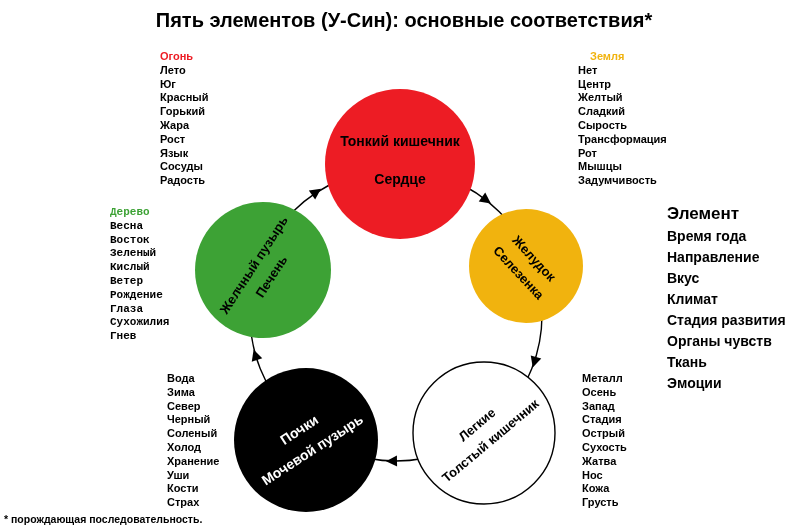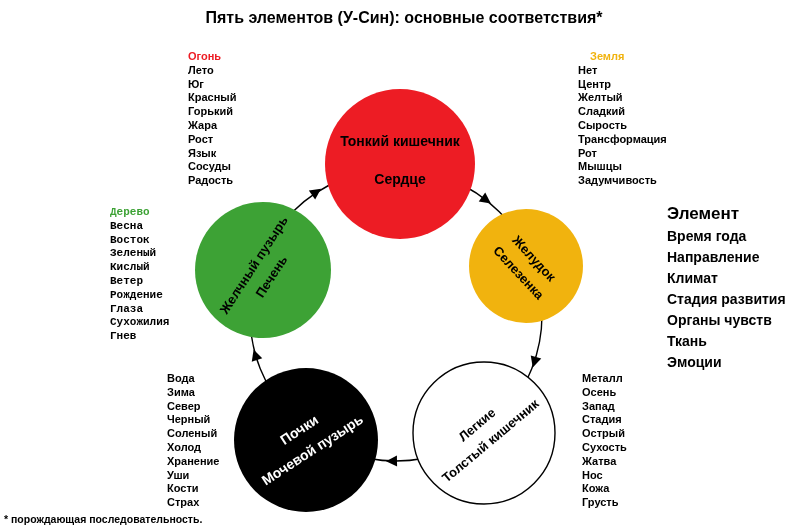--- a/index.html
+++ b/index.html
@@ -1,19 +1,19 @@
 <!DOCTYPE html>
 <html><head>
 <meta charset="utf-8">
 <style>
   html,body{margin:0;padding:0;background:#fff;}
   .stage{position:relative;width:808px;height:532px;background:#fff;overflow:hidden;
          font-family:"Liberation Sans",sans-serif;color:#000;}
   .title{position:absolute;top:9px;left:0;width:100%;margin:0;text-align:center;
-         font-size:16px;font-weight:bold;letter-spacing:0;}
+         font-size:20px;font-weight:bold;letter-spacing:0;}
   svg.cycle{position:absolute;left:0;top:0;}
   .ring{fill:none;stroke:#000;stroke-width:1.4px;}
   .arrow{fill:#000;stroke:none;}
   .metal-node{stroke:#000;stroke-width:1.4px;}
 
   .organs{position:absolute;text-align:center;font-weight:bold;white-space:nowrap;}
   .fire-organs{left:400px;top:160px;font-size:14px;line-height:18px;
                transform:translate(-50%,-50%);}
   .fire-organs .l2{margin-top:20px;}
   .earth-organs{left:526px;top:266px;font-size:13px;line-height:16px;
@@ -24,21 +24,21 @@
   .metal-organs .l2{margin-top:5px;}
   .water-organs{left:306px;top:440px;font-size:14px;line-height:17px;color:#fff;
                transform:translate(-50%,-50%) rotate(-33deg);}
   .water-organs .l2{margin-top:7px;}
   .wood-organs{left:263px;top:271px;font-size:13px;line-height:16px;
                transform:translate(-50%,-50%) rotate(-57deg);}
   .wood-organs .l2{margin-top:5px;}
 
   .attr-list{position:absolute;font-size:11px;font-weight:bold;line-height:13.8px;}
   .attr-head{}
-  .pos-fire{left:188px;top:50px;}
+  .pos-fire{left:160px;top:50px;}
   .pos-earth{left:578px;top:50px;}
   .pos-wood{left:110px;top:206px;font-family:Liberation Mono, monospace;}
   .pos-water{left:167px;top:372px;}
   .pos-metal{left:582px;top:372px;}
 
   .legend{position:absolute;left:667px;top:202px;font-weight:bold;}
   .legend-title{font-size:17px;line-height:24px;}
   .legend-item{font-size:14px;line-height:21px;}
 
   .footnote{position:absolute;left:4px;top:513px;font-size:10.5px;font-weight:bold;}
@@ -147,20 +147,21 @@
     <div class="attr-item">Жатва</div>
     <div class="attr-item">Нос</div>
     <div class="attr-item">Кожа</div>
     <div class="attr-item">Грусть</div>
   </div>
 
   <div class="legend">
     <div class="legend-title">Элемент</div>
     <div class="legend-item">Время года</div>
     <div class="legend-item">Направление</div>
+    <div class="legend-item">Вкус</div>
     <div class="legend-item">Климат</div>
     <div class="legend-item">Стадия развития</div>
     <div class="legend-item">Органы чувств</div>
     <div class="legend-item">Ткань</div>
     <div class="legend-item">Эмоции</div>
   </div>
 
   <div class="footnote">* порождающая последовательность.</div>
 
 </div>

